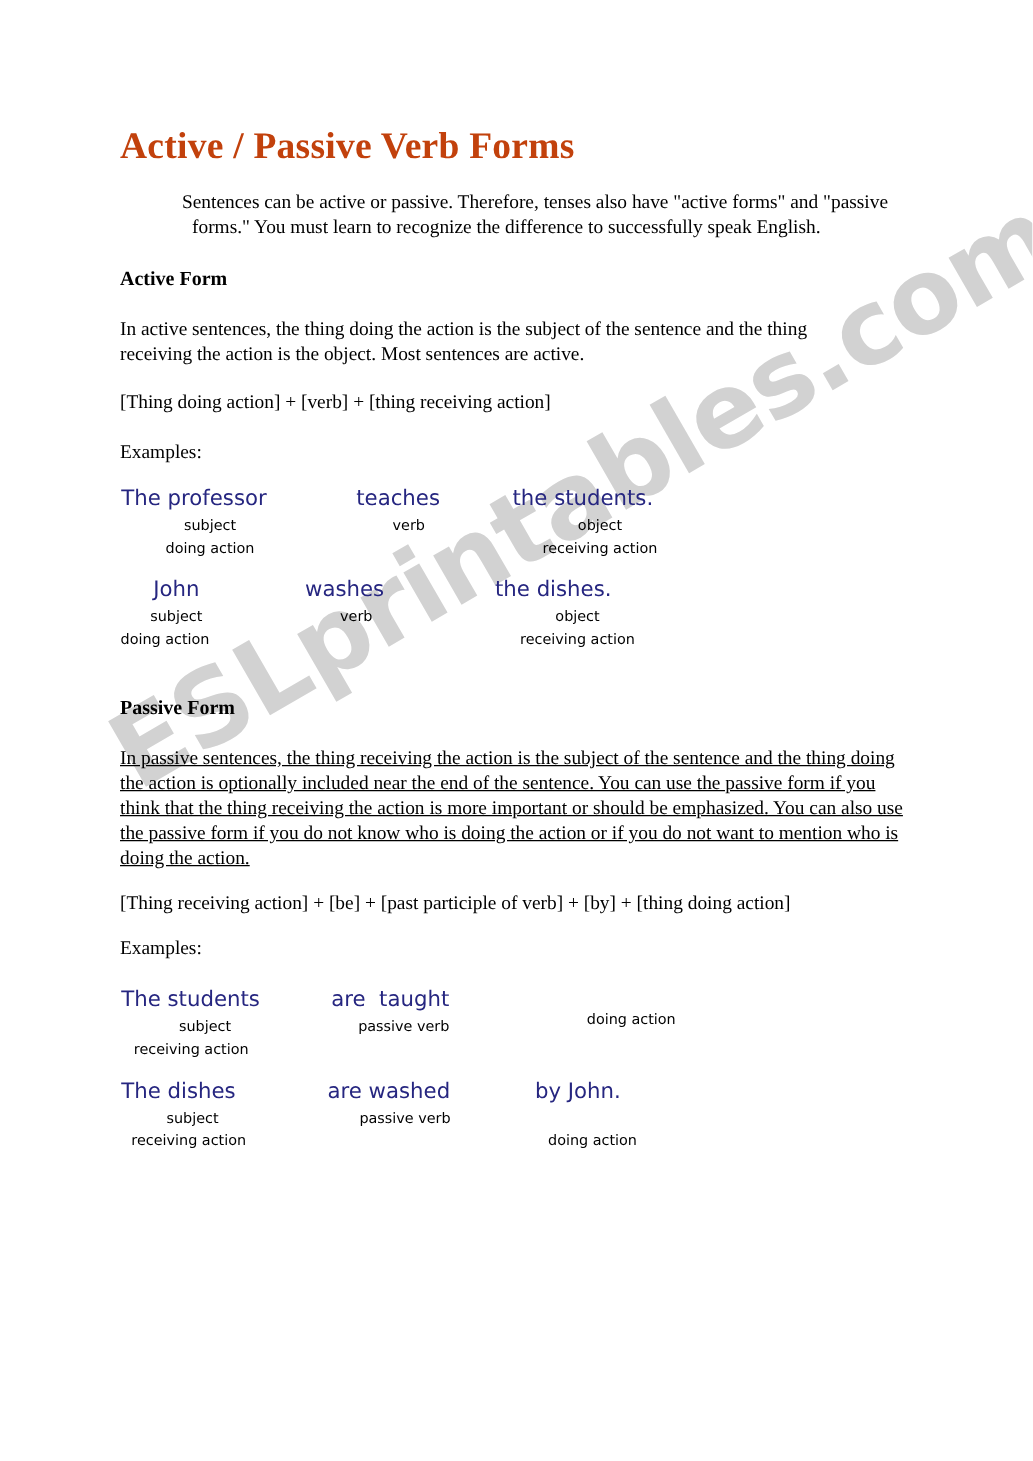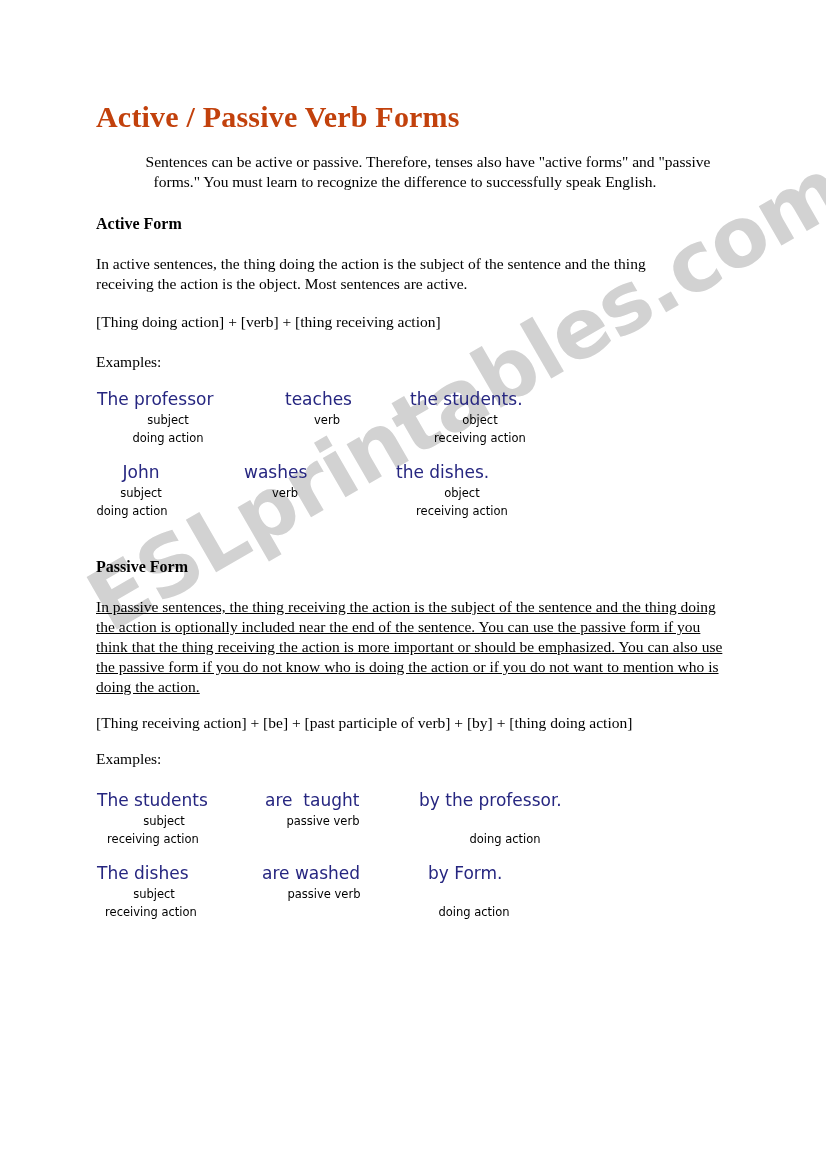--- a/index.html
+++ b/index.html
@@ -178,35 +178,34 @@
       <div class="ex-part" style="left:97px; top:788px;">
         <div class="ex-phrase">The students</div>
         <div class="ex-sub centered" style="width:144px; margin-left:-5px;">subject</div>
         <div class="ex-sub centered" style="width:144px; margin-left:-16px;">receiving action</div>
       </div>
       <div class="ex-part" style="left:265px; top:788px;">
         <div class="ex-phrase">are  taught</div>
         <div class="ex-sub centered" style="width:116px;">passive verb</div>
       </div>
       <div class="ex-part" style="left:419px; top:788px;">
-        <div class="ex-phrase"><span>by the professor</span><span class="ex-period">.</span></div>
         <div class="ex-sub centered" style="width:172px; margin-top:18px;">doing action</div>
       </div>
     </div>
 
     <div class="ex-group">
       <div class="ex-part" style="left:97px; top:861px;">
         <div class="ex-phrase">The dishes</div>
         <div class="ex-sub centered" style="width:120px; margin-left:-3px;">subject</div>
         <div class="ex-sub centered" style="width:120px; margin-left:-6px;">receiving action</div>
       </div>
       <div class="ex-part" style="left:262px; top:861px;">
         <div class="ex-phrase">are washed</div>
         <div class="ex-sub centered" style="width:124px;">passive verb</div>
       </div>
       <div class="ex-part" style="left:428px; top:861px;">
-        <div class="ex-phrase"><span>by Form</span><span class="ex-period">.</span></div>
+        <div class="ex-phrase"><span>by John</span><span class="ex-period">.</span></div>
         <div class="ex-sub centered" style="width:92px; margin-top:18px;">doing action</div>
       </div>
     </div>
 
   </div>
 </div>
 
 </body></html>

